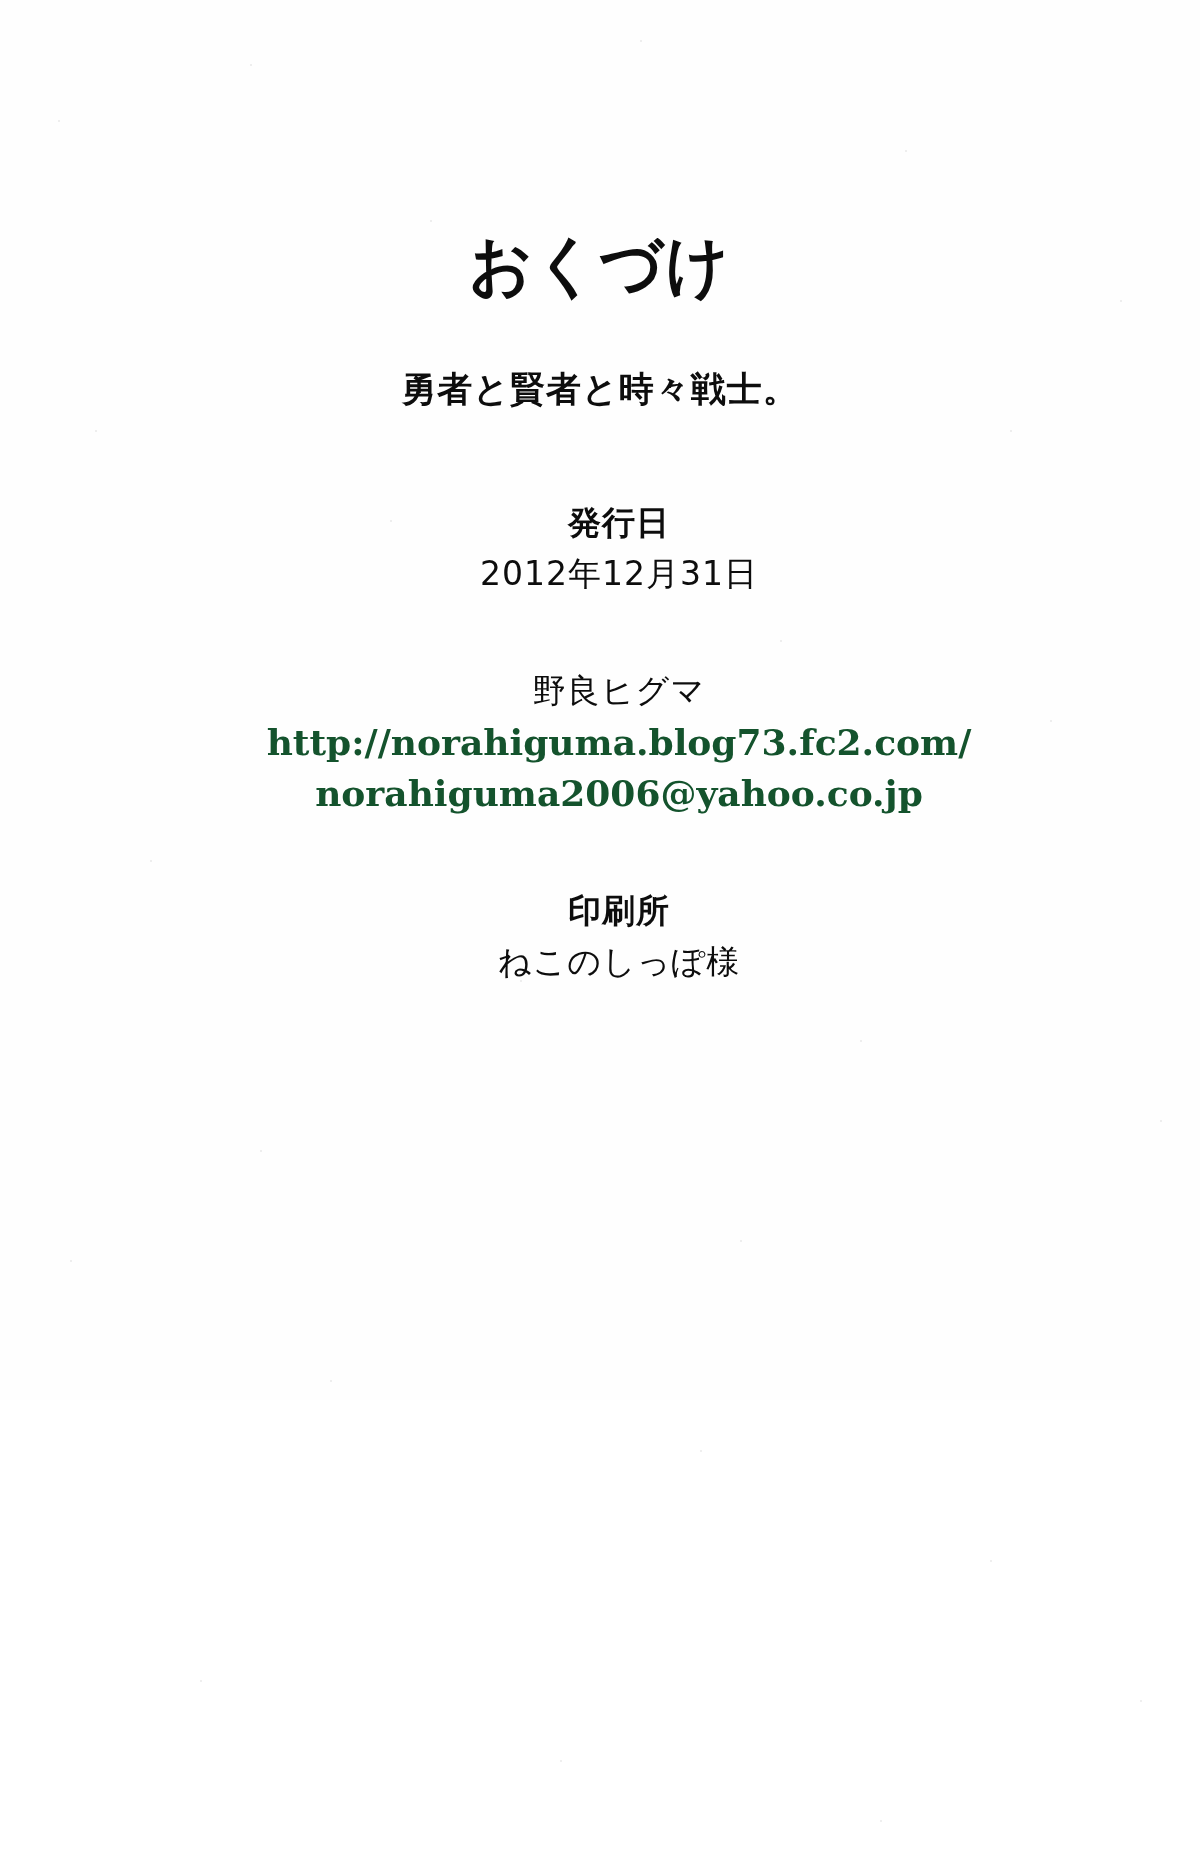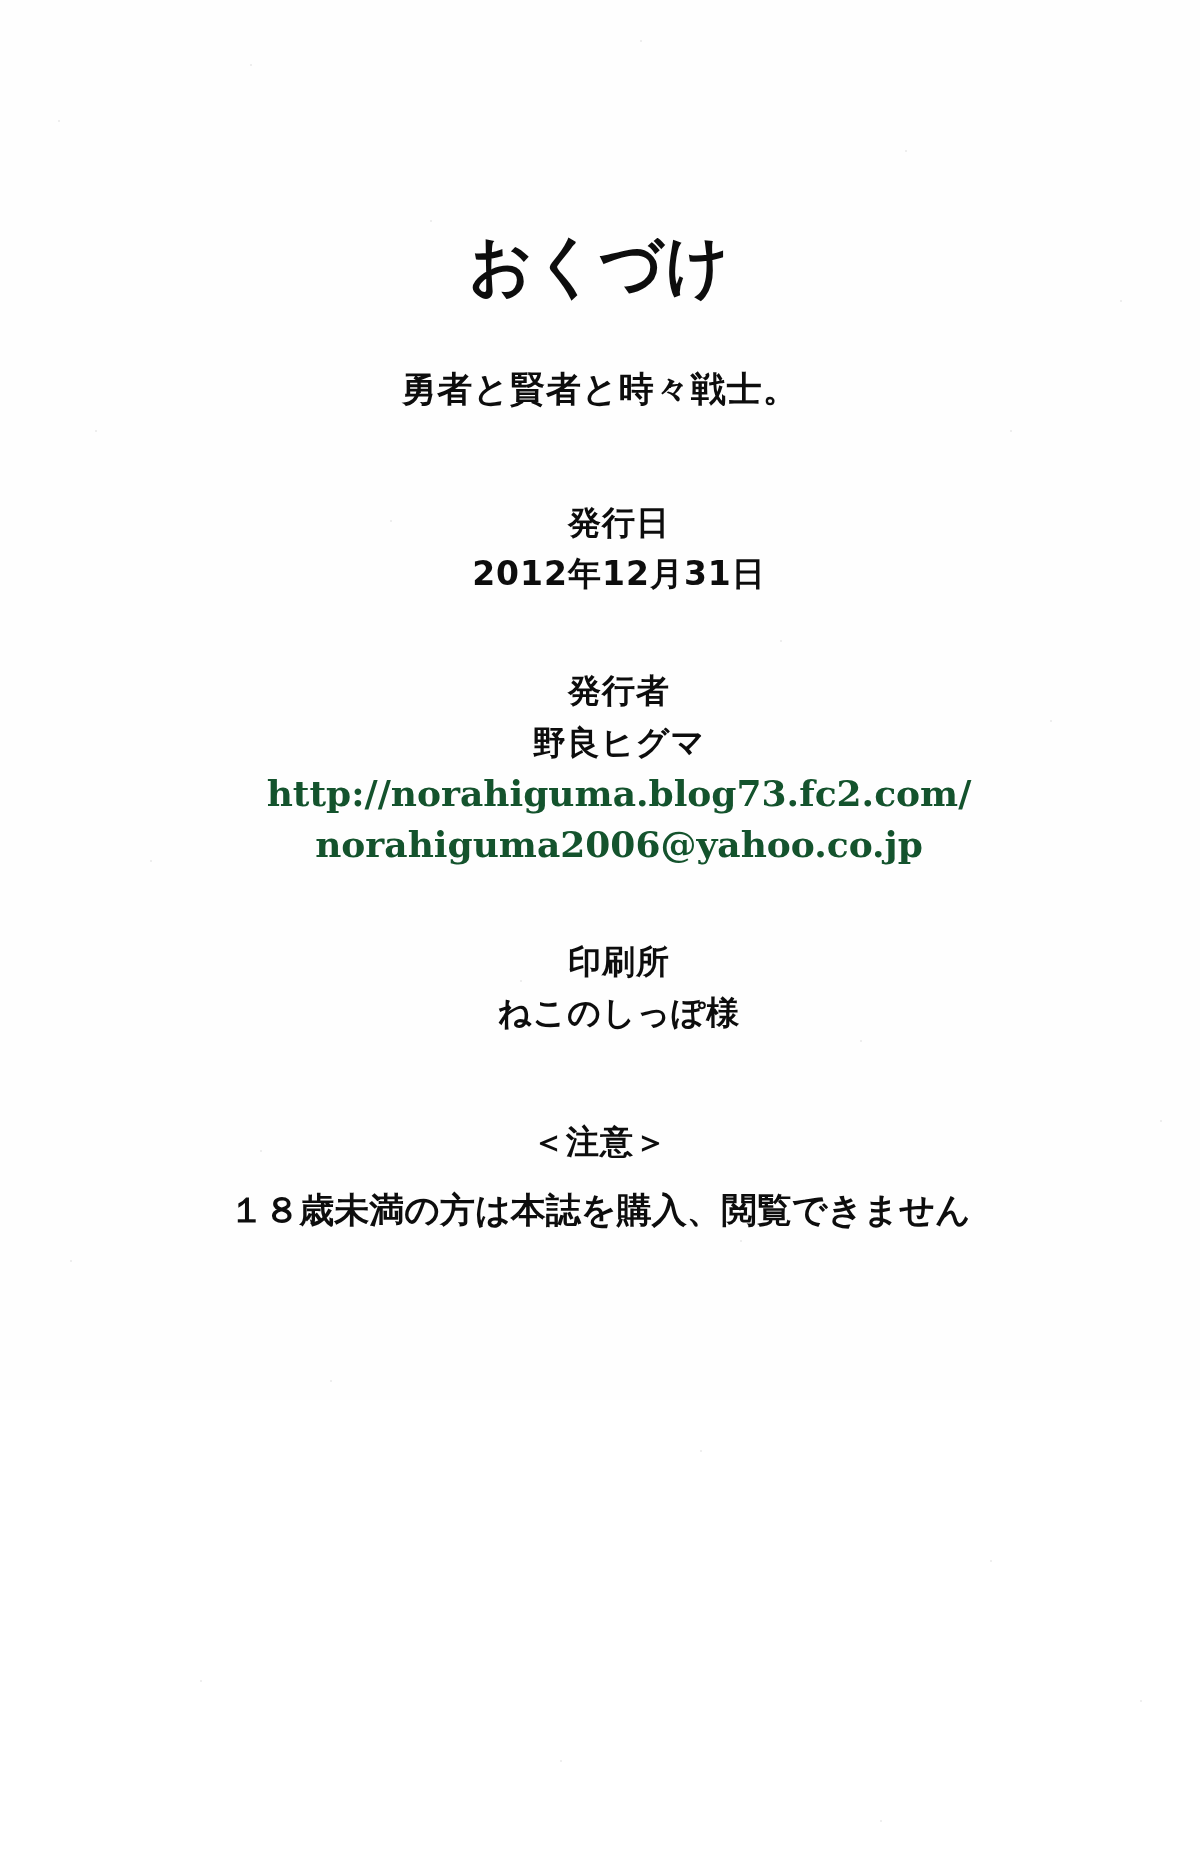--- a/index.html
+++ b/index.html
@@ -75,21 +75,21 @@
     font-size: 33px;
     font-weight: bold;
     letter-spacing: 1px;
     line-height: 1.55;
     color: #0d0d0d;
     margin: 0;
   }
 
   .block-value {
     font-size: 33px;
-    font-weight: bold;
+    font-weight: normal;
     letter-spacing: 1px;
     line-height: 1.55;
     color: #0d0d0d;
     margin: 0;
     text-align: center;
   }
 
   .mono-line {
     font-family: "DejaVu Serif", "Liberation Serif", serif;
     font-size: 36px;
@@ -158,30 +158,25 @@
     <h1 class="heading">おくづけ</h1>
 
     <div class="work-title">勇者と賢者と時々戦士。</div>
 
     <div class="block">
       <div class="block-label">発行日</div>
       <div class="block-value">2012年12月31日</div>
     </div>
 
     <div class="block">
-      <div class="block-label">発行者</div>
       <div class="block-value">野良ヒグマ</div>
       <div class="mono-line">http://norahiguma.blog73.fc2.com/</div>
       <div class="mono-line">norahiguma2006@yahoo.co.jp</div>
     </div>
 
     <div class="block">
       <div class="block-label">印刷所</div>
       <div class="block-value">ねこのしっぽ様</div>
     </div>
 
-    <div class="notice-block">
-      <div class="notice-head">＜注意＞</div>
-      <div class="notice-body">１８歳未満の方は本誌を購入、閲覧できません</div>
-    </div>
 
   </div>
 </div>
 
 </body></html>

